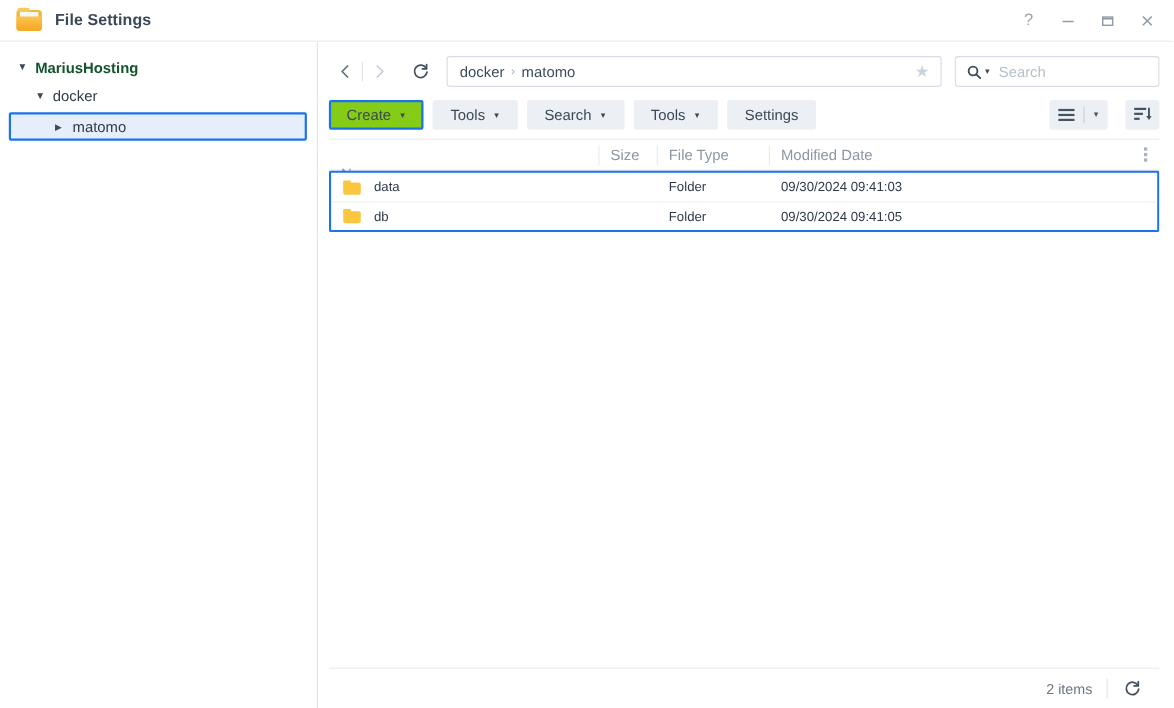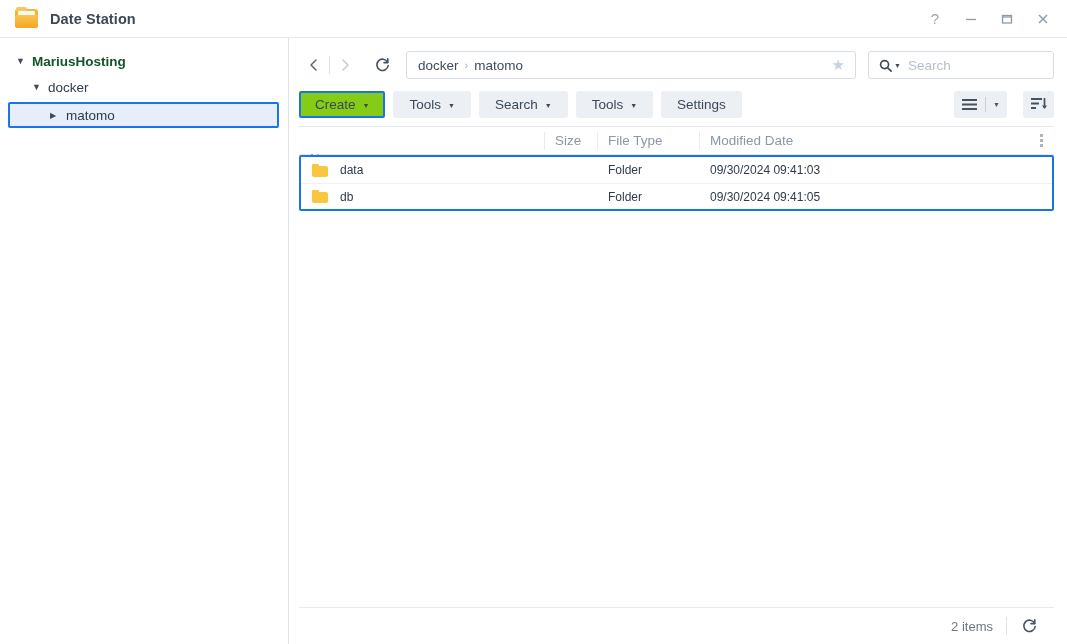--- a/index.html
+++ b/index.html
@@ -446,21 +446,21 @@
 
 <div class="window">
 
   <div class="titlebar">
     <div class="app-icon">
       <div class="folder-back"></div>
       <div class="folder-tab"></div>
       <div class="folder-paper"></div>
       <div class="folder-front"></div>
     </div>
-    <div class="app-title">Date Station</div>
+    <div class="app-title">File Settings</div>
     <div class="titlebar-spacer"></div>
 
     <div class="win-btn">
       <span>?</span>
     </div>
     <div class="win-btn">
       <svg width="14" height="14" viewBox="0 0 14 14">
         <line x1="2" y1="7.5" x2="12" y2="7.5" stroke="#8f9aa6" stroke-width="1.3"></line>
       </svg>
     </div>

